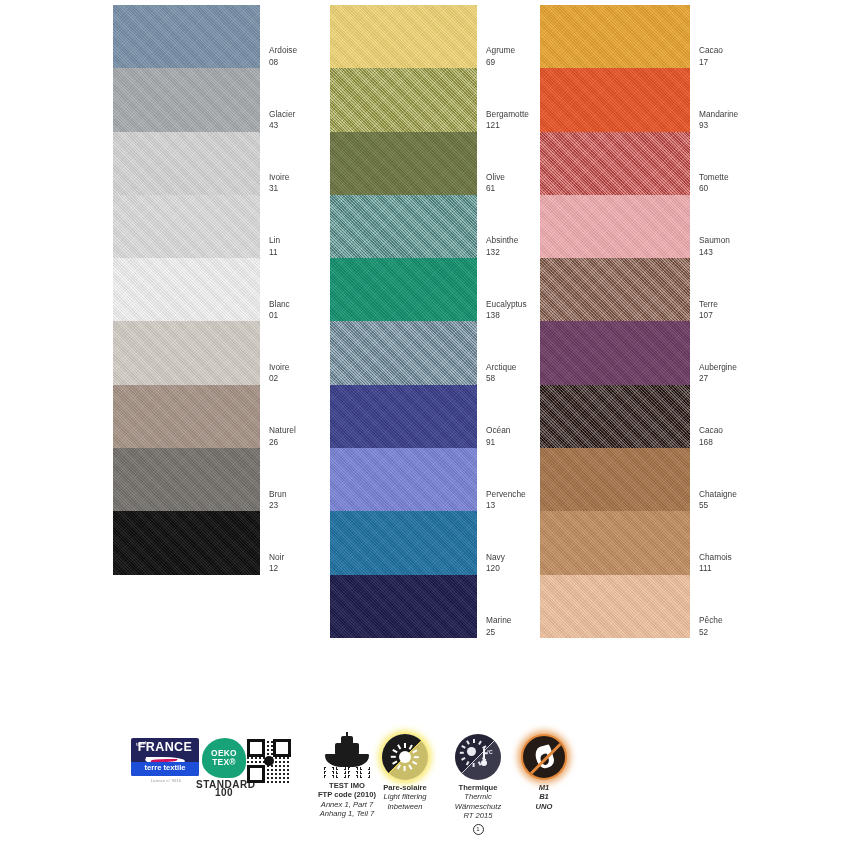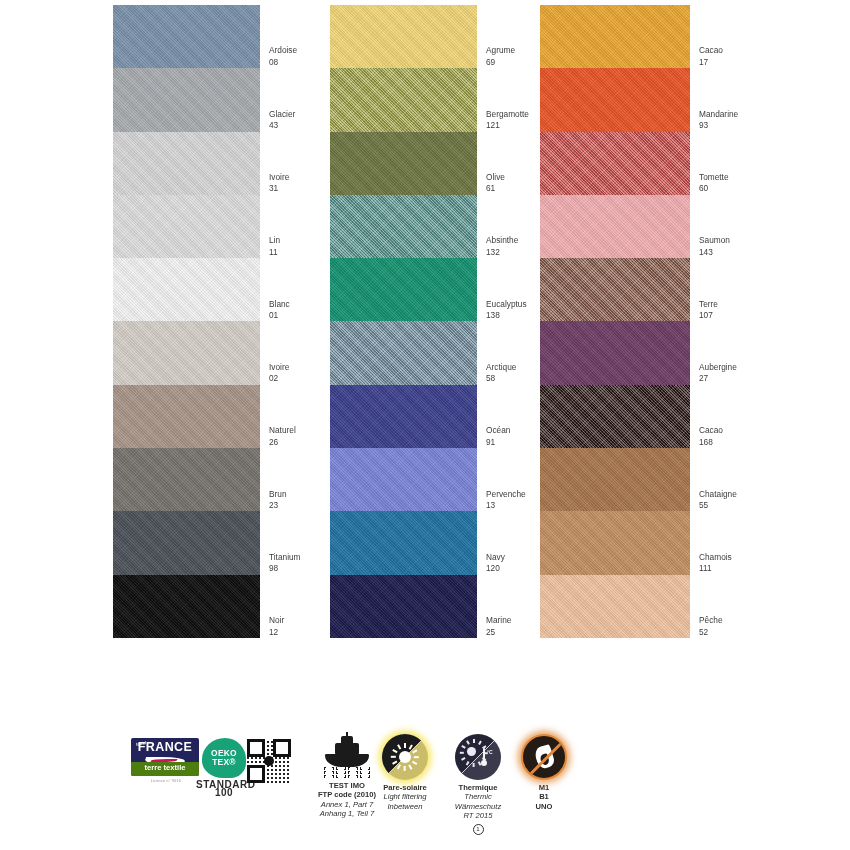--- a/index.html
+++ b/index.html
@@ -126,21 +126,21 @@
     background:#ffffff;
     border-radius:0 60% 0 60%;
     transform:skewX(-18deg);
   }
   .ftt-swoosh::after{
     content:"";position:absolute;left:6px;top:2px;
     width:26px;height:3px;background:#d1115f;border-radius:60% 0 60% 0;
   }
   .ftt-band{
     position:absolute;left:0;right:0;bottom:0;height:14px;
-    background:#4d7c0f;
+    background:#1d4ed8;
     color:#fff;font-size:7.6px;font-weight:bold;
     line-height:11px;
   }
   .ftt-sub{
     font-size:3.6px;color:#8a8a8a;letter-spacing:.3px;margin-top:1px;
   }
 
   
   #cert-oeko{ left:196px; top:16px; width:56px; }
   .oeko-leaf{
@@ -268,21 +268,21 @@
   .flame::after{
     content:"";position:absolute;left:4px;top:8px;width:8px;height:11px;
     background:#241a16;border-radius:50% 20% 50% 50%;
   }
   .slash{
     position:absolute;left:-6px;top:50%;width:60px;height:3px;margin-top:-1.5px;
     background:#e2883a;transform:rotate(-45deg);
   }
 
   #cert-thermic{ left:442px; top:12px; width:72px; }
-  #cert-fire{ left:514px; top:12px; width:60px; }
+  #cert-fire{ left:514px; top:12px; width:60px;font-style:italic; }
   .circled-one{
     display:inline-block;
     width:9px;height:9px;line-height:8px;
     border:1px solid #2f2f2f;border-radius:50%;
     font-size:6px;text-align:center;margin-top:3px;
   }
 </style>
 </head>
 <body>
 
@@ -335,27 +335,20 @@
         <div class="swatch-label">
           <span class="sw-name">Naturel</span>
           <span class="sw-code">26</span>
         </div>
       </div>
       <div class="swatch-row">
         <div class="swatch-chip" style="background: rgb(118, 115, 110);"></div>
         <div class="swatch-label">
           <span class="sw-name">Brun</span>
           <span class="sw-code">23</span>
-        </div>
-      </div>
-      <div class="swatch-row">
-        <div class="swatch-chip" style="background: rgb(75, 81, 89);"></div>
-        <div class="swatch-label">
-          <span class="sw-name">Titanium</span>
-          <span class="sw-code">98</span>
         </div>
       </div>
       <div class="swatch-row">
         <div class="swatch-chip" style="background: rgb(13, 13, 13);"></div>
         <div class="swatch-label">
           <span class="sw-name">Noir</span>
           <span class="sw-code">12</span>
         </div>
       </div>
     </div>

